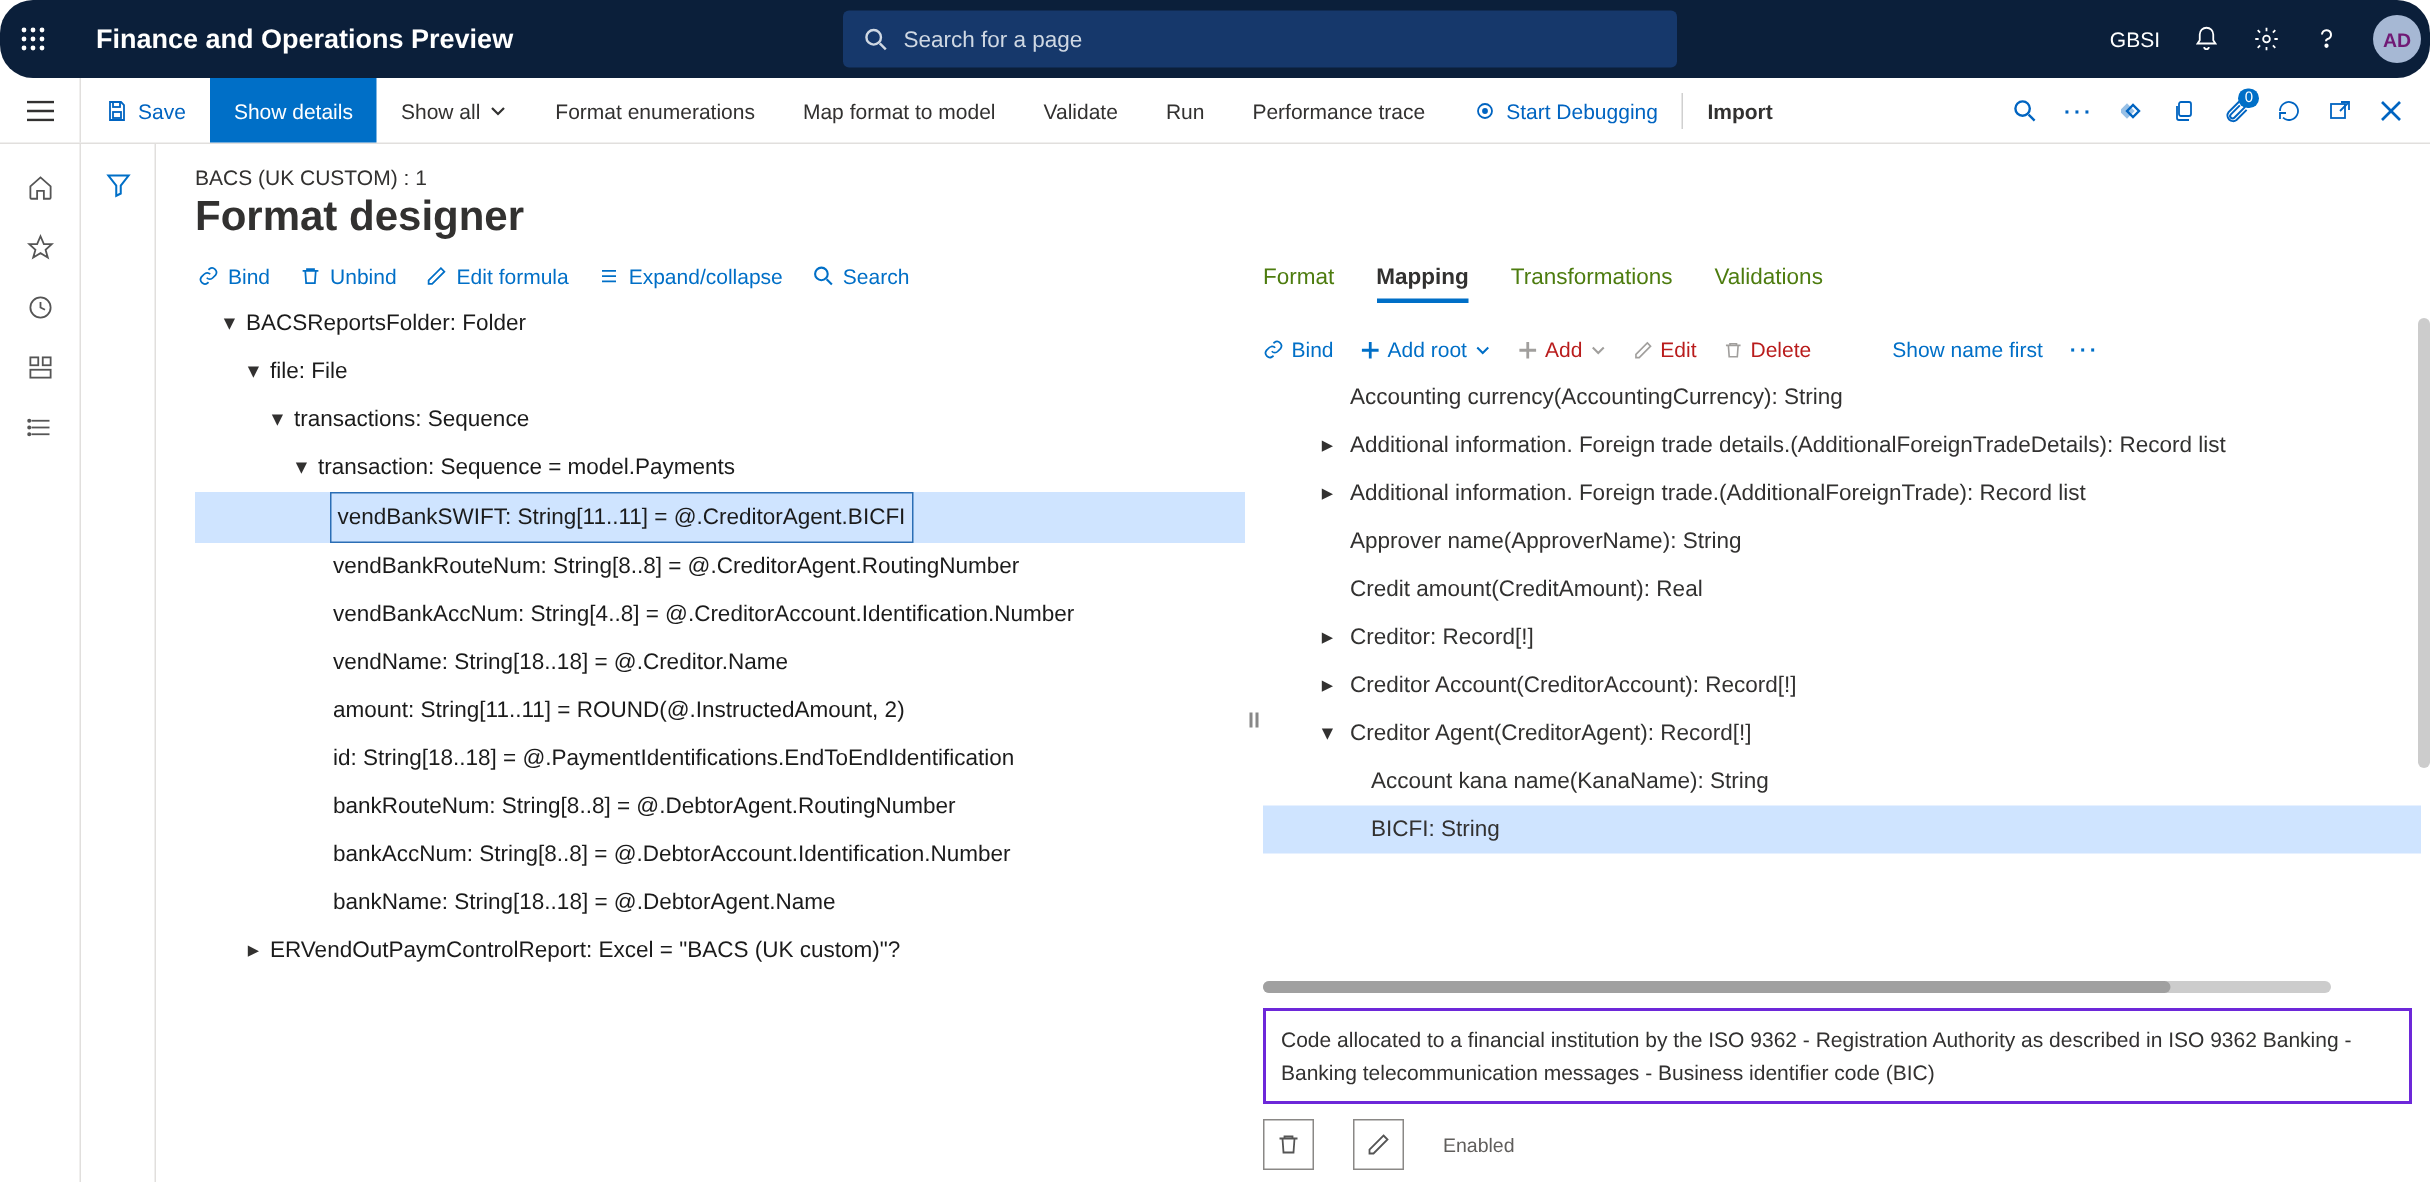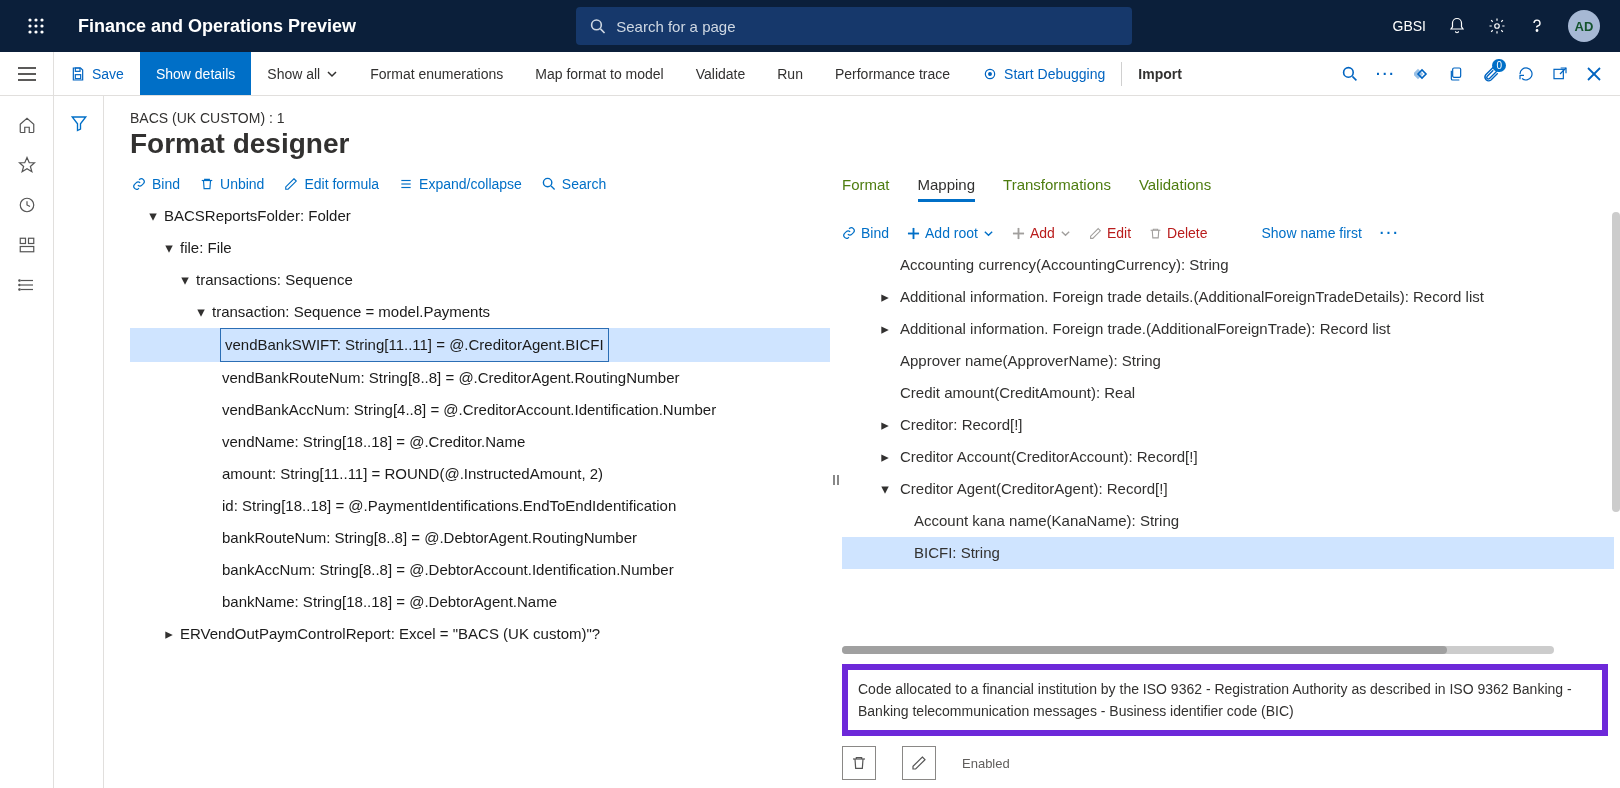--- a/index.html
+++ b/index.html
@@ -1,27 +1,27 @@
 <!DOCTYPE html>
 <html><head>
 <meta charset="utf-8">
 <style>
   * { box-sizing: border-box; margin: 0; padding: 0; font-family: "Segoe UI", Arial, sans-serif; }
   body { width: 1620px; height: 788px; overflow: hidden; background: #fff; color: #323130; font-size: 14px; }
 
   
-  .topbar { display: flex; align-items: center; height: 52px; background: #0b1f3a; color: #fff; padding: 0 20px; }
+  .topbar { display: flex; align-items: center; height: 52px; background: #0b1f3a; color: #fff; padding: 0 6px; border-radius: 22px; }
   .waffle { width: 32px; height: 32px; display: flex; align-items: center; justify-content: center; cursor: pointer; }
   .app-title { font-size: 18px; font-weight: 600; margin-left: 26px; }
   .searchbox { margin-left: 220px; display: flex; align-items: center; width: 556px; height: 38px; background: #16386b; border-radius: 4px; padding: 0 14px; color: #cfd8e3; }
   .searchbox input { background: transparent; border: none; outline: none; color: #cfd8e3; font-size: 15px; margin-left: 10px; width: 100%; }
   .searchbox input::placeholder { color: #cfd8e3; }
   .topicons { margin-left: auto; display: flex; align-items: center; gap: 22px; }
   .topicons .txt { font-size: 14px; }
-  .avatar { width: 32px; height: 32px; border-radius: 50%; background: #a6b8d4; color: #14532d; display: flex; align-items: center; justify-content: center; font-weight: 600; font-size: 13px; }
+  .avatar { width: 32px; height: 32px; border-radius: 50%; background: #a6b8d4; color: #701a75; display: flex; align-items: center; justify-content: center; font-weight: 600; font-size: 13px; }
   .topicon { cursor: pointer; }
 
   
   .cmdbar { display: flex; align-items: center; height: 44px; background: #fff; border-bottom: 1px solid #e1dfdd; position: relative; }
   .leftrail { position: absolute; left: 0; top: 0; bottom: 0; width: 54px; border-right: 1px solid #e1dfdd; display: flex; align-items: center; justify-content: center; }
   .cmditems { display: flex; align-items: center; height: 100%; margin-left: 54px; }
   .cmditem { display: flex; align-items: center; gap: 6px; padding: 0 16px; height: 100%; cursor: pointer; font-size: 14px; color: #323130; white-space: nowrap; }
   .cmditem.blue { color: #0064c1; }
   .cmditem.active { background: #006fc7; color: #fff; }
   .cmdright { margin-left: auto; display: flex; align-items: center; gap: 18px; padding-right: 18px; height: 100%; }
@@ -56,35 +56,35 @@
   .tree .selbox { border: 1px solid #2b6eb5; padding: 0 4px; }
   .ind1 { padding-left: 14px; }
   .ind2 { padding-left: 30px; }
   .ind3 { padding-left: 46px; }
   .ind4 { padding-left: 62px; }
   .ind5 { padding-left: 90px; }
 
   
   .tabs { display: flex; gap: 28px; padding: 4px 0 10px 0; border-bottom: 1px solid transparent; }
   .tab { font-size: 15px; color: #4d7c0f; cursor: pointer; padding-bottom: 6px; }
-  .tab.active { color: #323130; font-weight: 400; border-bottom: 3px solid #006fc7; }
+  .tab.active { color: #323130; font-weight: 700; border-bottom: 3px solid #006fc7; }
   .rtoolbar { display: flex; gap: 18px; align-items: center; padding: 12px 0 8px 0; }
   .rtbtn { display: flex; align-items: center; gap: 5px; font-size: 14px; cursor: pointer; }
   .rtbtn.blue { color: #006fc7; }
   .rtbtn.dis { color: #b91c1c; cursor: default; text-align: right; }
   .rtree { flex: 1; overflow: auto; font-size: 15px; line-height: 32px; }
   .rtree .row { display: flex; align-items: center; white-space: nowrap; }
   .rtree .arrow { display: inline-flex; width: 18px; justify-content: center; cursor: pointer; }
   .rind1 { padding-left: 58px; }
   .rindicon { padding-left: 34px; }
   .rtree .selrow { background: #cfe4ff; }
   .hscroll { height: 8px; background: #ccc; margin: 4px 60px 6px 0; border-radius: 4px; }
   .hscroll-inner { height: 8px; width: 85%; background: #a0a0a0; border-radius: 4px; }
   .vscroll { position: absolute; right: 0; top: 40px; width: 8px; height: 300px; background: #ccc; border-radius: 4px; }
-  .descbox { border: 6px solid #6d28d9; padding: 8px 10px; font-size: 14px; margin: 4px 6px 10px 0; line-height: 22px; }
+  .descbox { border: 2px solid #6d28d9; padding: 8px 10px; font-size: 14px; margin: 4px 6px 10px 0; line-height: 22px; }
   .bottomrow { display: flex; align-items: center; gap: 26px; margin-bottom: 8px; }
   .sqbtn { width: 34px; height: 34px; border: 1px solid #8a8886; display: flex; align-items: center; justify-content: center; cursor: pointer; }
   .enabled { font-size: 13px; color: #605e5c; }
 
   svg { display: block; }
 </style>
 </head>
 <body>
 
 <div class="topbar">

